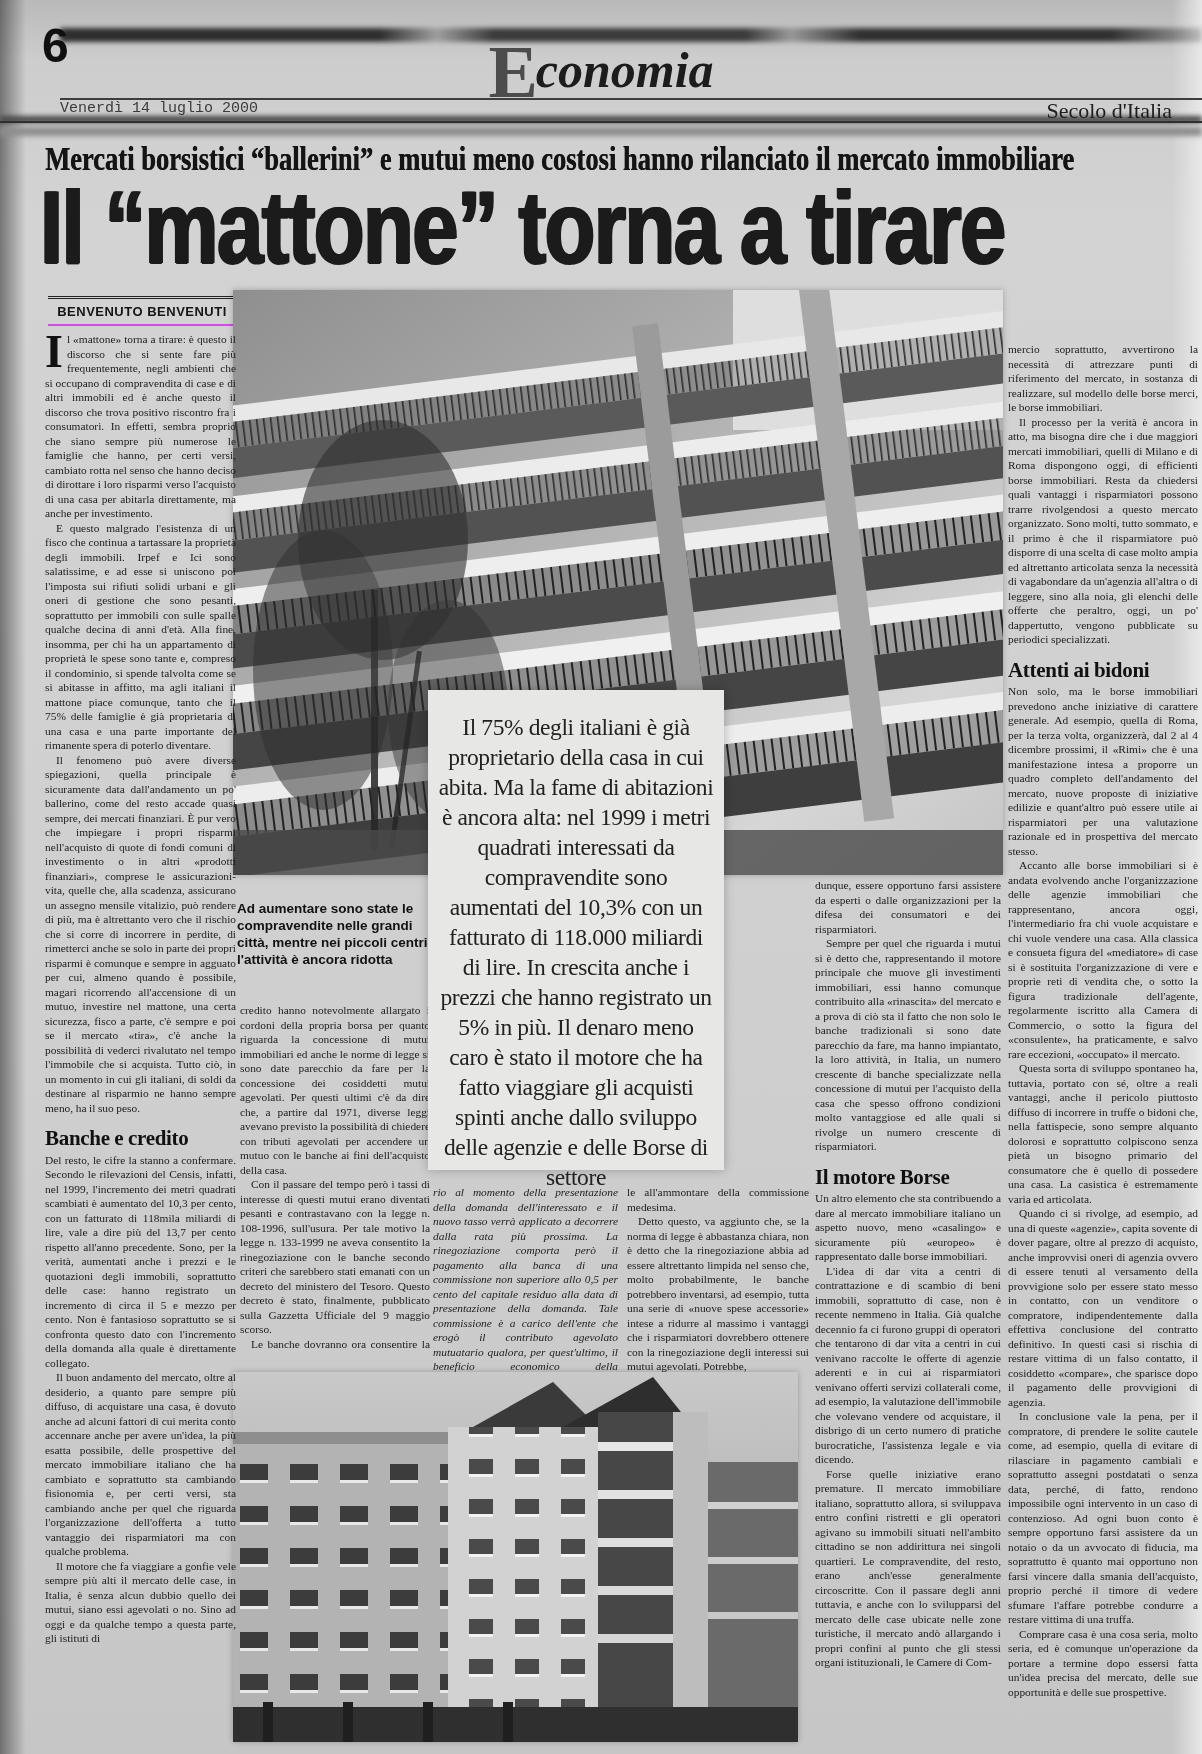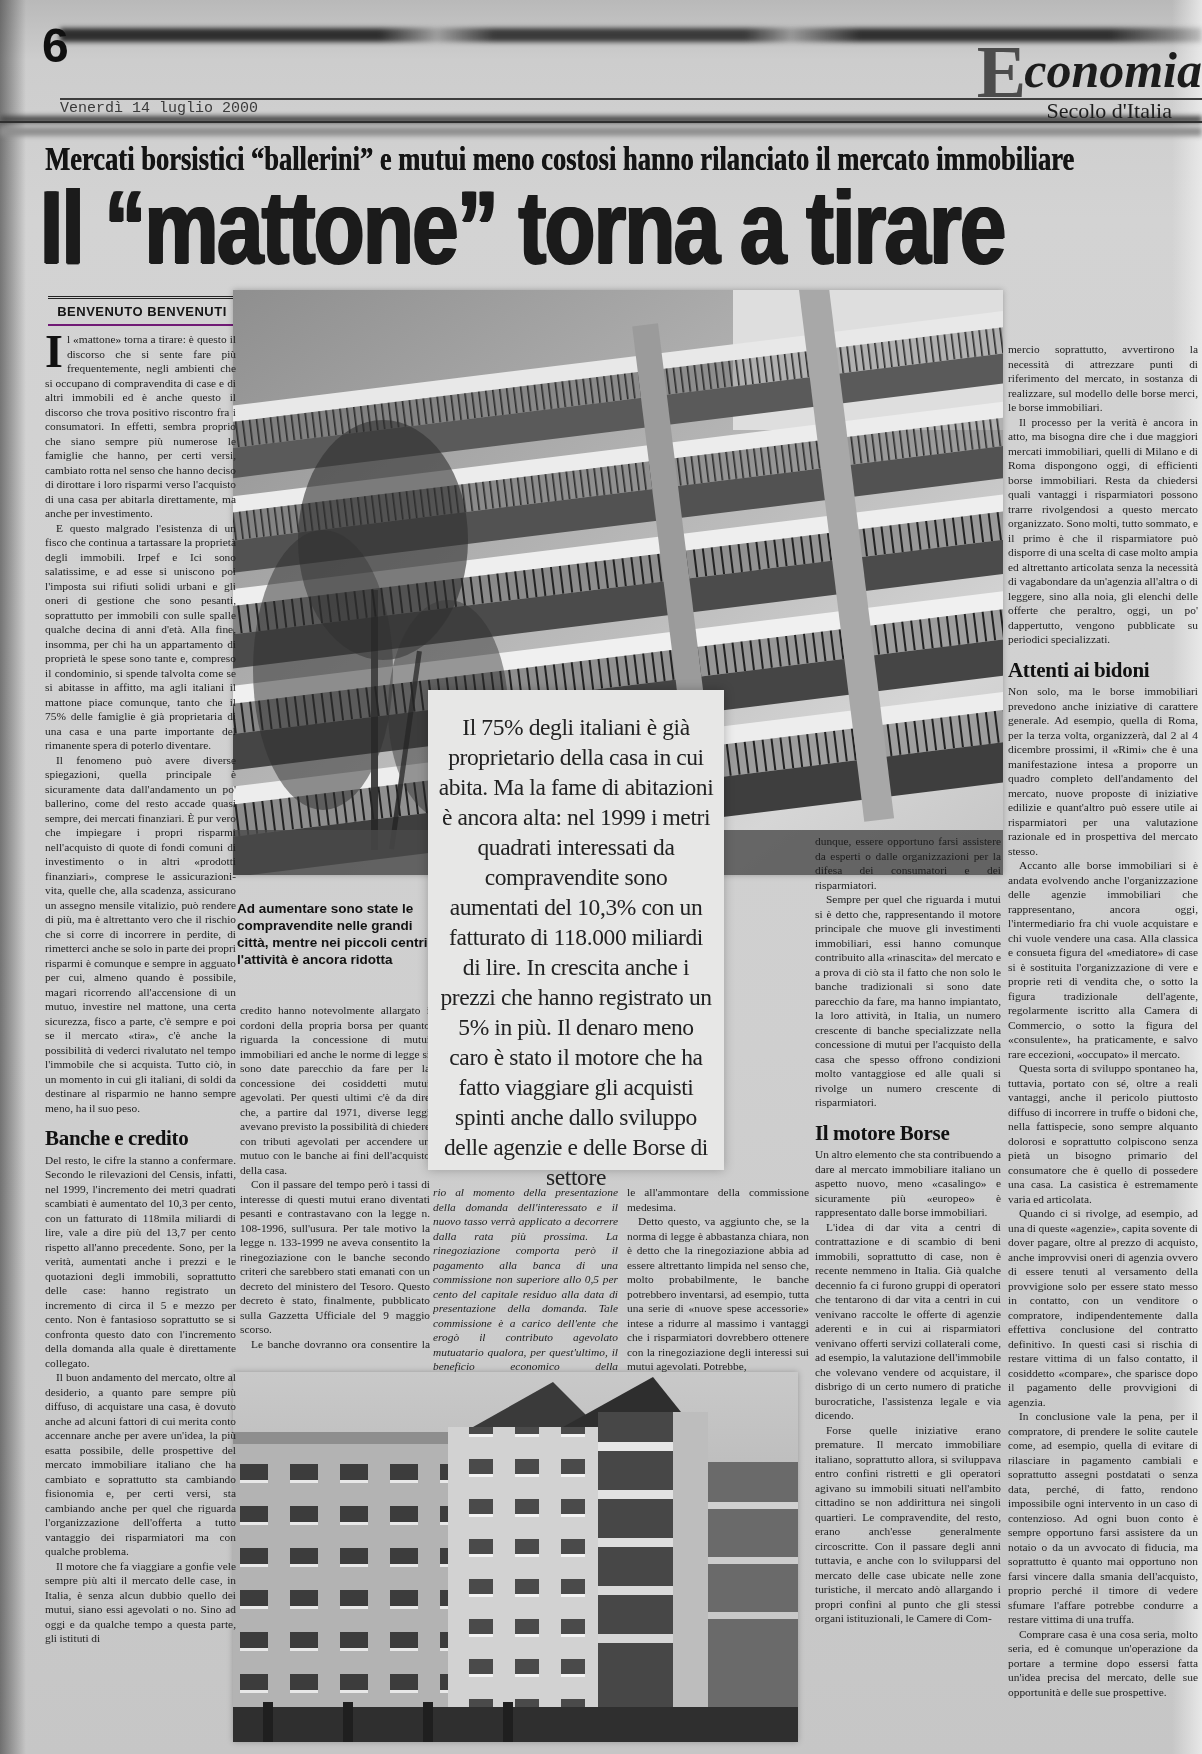--- a/index.html
+++ b/index.html
@@ -15,21 +15,21 @@
     background:linear-gradient(270deg,rgba(235,235,235,.9),rgba(235,235,235,0));pointer-events:none;}
   .streak{position:absolute;filter:blur(2.5px);}
   .streak.s1{left:60px;top:28px;width:1142px;height:14px;
     background:linear-gradient(90deg,#2e2e2e 0 28%,rgba(46,46,46,.25) 33%,#3a3a3a 38% 60%,rgba(50,50,50,.3) 64%,#303030 70% 92%,rgba(40,40,40,.2));}
   .streak.s2{left:0;top:116px;width:1202px;height:7px;background:#474747;}
   .streak.s3{left:0;top:127px;width:1202px;height:9px;background:#8e8e8e;}
 
   
   .page-number{position:absolute;left:42px;top:18px;font-family:"Liberation Sans",sans-serif;
     font-weight:bold;font-size:48px;color:#101010;}
-  .section-title{position:absolute;left:0;top:30px;width:1202px;text-align:right;color:#222;}
+  .section-title{position:absolute;left:0;top:30px;width:1202px;text-align:center;color:#222;}
   .section-title .big-e{font-family:"Liberation Serif",serif;font-weight:bold;font-size:74px;
     color:#4c4c4c;vertical-align:-10px;letter-spacing:-2px;}
   .section-title .rest{font-family:"Liberation Serif",serif;font-style:italic;font-weight:bold;
     font-size:50px;color:#1c1c1c;}
   .rule{position:absolute;left:0;width:1202px;background:#333;}
   .rule.r1{top:98px;height:2px;left:60px;width:1142px;background:#3d3d3d;}
   .rule.r2{top:121px;height:2px;background:#2f2f2f;}
   .dateline{position:absolute;left:60px;top:100px;font-size:15px;color:#3a3a3a;
     font-family:Liberation Mono, monospace;}
   .masthead{position:absolute;right:30px;top:98px;font-size:22px;color:#1d1d1d;
@@ -40,38 +40,38 @@
     font-family:"Liberation Serif",serif;font-weight:bold;font-size:34px;color:#141414;
     transform:scaleX(.78);transform-origin:left top;letter-spacing:0;
     text-shadow:.6px 0 0 #141414;}
   .headline{position:absolute;left:40px;top:168px;margin:0;white-space:nowrap;
     font-family:"Liberation Sans",sans-serif;font-weight:bold;font-size:104px;color:#1b1b1b;
     transform:scaleX(.8);transform-origin:left top;letter-spacing:-2px;
     text-shadow:1.5px 0 0 #1b1b1b,-1.5px 0 0 #1b1b1b,0 1px 0 #1b1b1b;}
 
   
   .byline-box{position:absolute;left:48px;top:296px;width:188px;text-align:center;
-    border-top:3px double #222;border-bottom:2px solid #701a75;padding:3px 0 4px;}
+    border-top:3px double #222;border-bottom:2px solid #d946ef;padding:3px 0 4px;}
   .byline-box span{font-family:"Liberation Sans",sans-serif;font-weight:bold;font-size:13px;
     letter-spacing:.5px;color:#151515;}
 
   
   .col{position:absolute;overflow:hidden;text-align:justify;color:#1c1c1c;
     font-size:11.4px;line-height:14.5px;word-spacing:-.3px;hyphens:auto;}
   .col p{margin:0;text-indent:11px;}
   .col p.first{text-indent:0;}
   .col h3.subhead{font-family:"Liberation Serif",serif;font-weight:bold;font-size:21px;
     margin:16px 0 7px;text-indent:0;color:#111;letter-spacing:-.3px;}
   .dropcap{float:left;font-size:46px;line-height:36px;font-weight:bold;padding:2px 4px 0 0;
     font-family:"Liberation Serif",serif;color:#111;}
   #col1{left:45px;top:332px;width:191px;height:1410px;}
   #col2{left:240px;top:1003px;width:190px;height:348px;}
   #col3{left:433px;top:1185px;width:185px;height:188px;font-style:italic;}
   #col4{left:627px;top:1185px;width:182px;height:188px;}
-  #col5{left:815px;top:834px;width:186px;height:868px;}
+  #col5{left:815px;top:878px;width:186px;height:868px;}
   #col6{left:1008px;top:314px;width:190px;height:1398px;margin-top:28px;}
 
   
   .photo{position:absolute;display:block;box-shadow:0 0 6px rgba(0,0,0,.25);}
   #photo-top{left:233px;top:290px;}
   #photo-bottom{left:233px;top:1372px;}
 
   
   .caption{position:absolute;left:237px;top:900px;width:196px;
     font-family:"Liberation Sans",sans-serif;font-weight:bold;font-size:13.5px;

